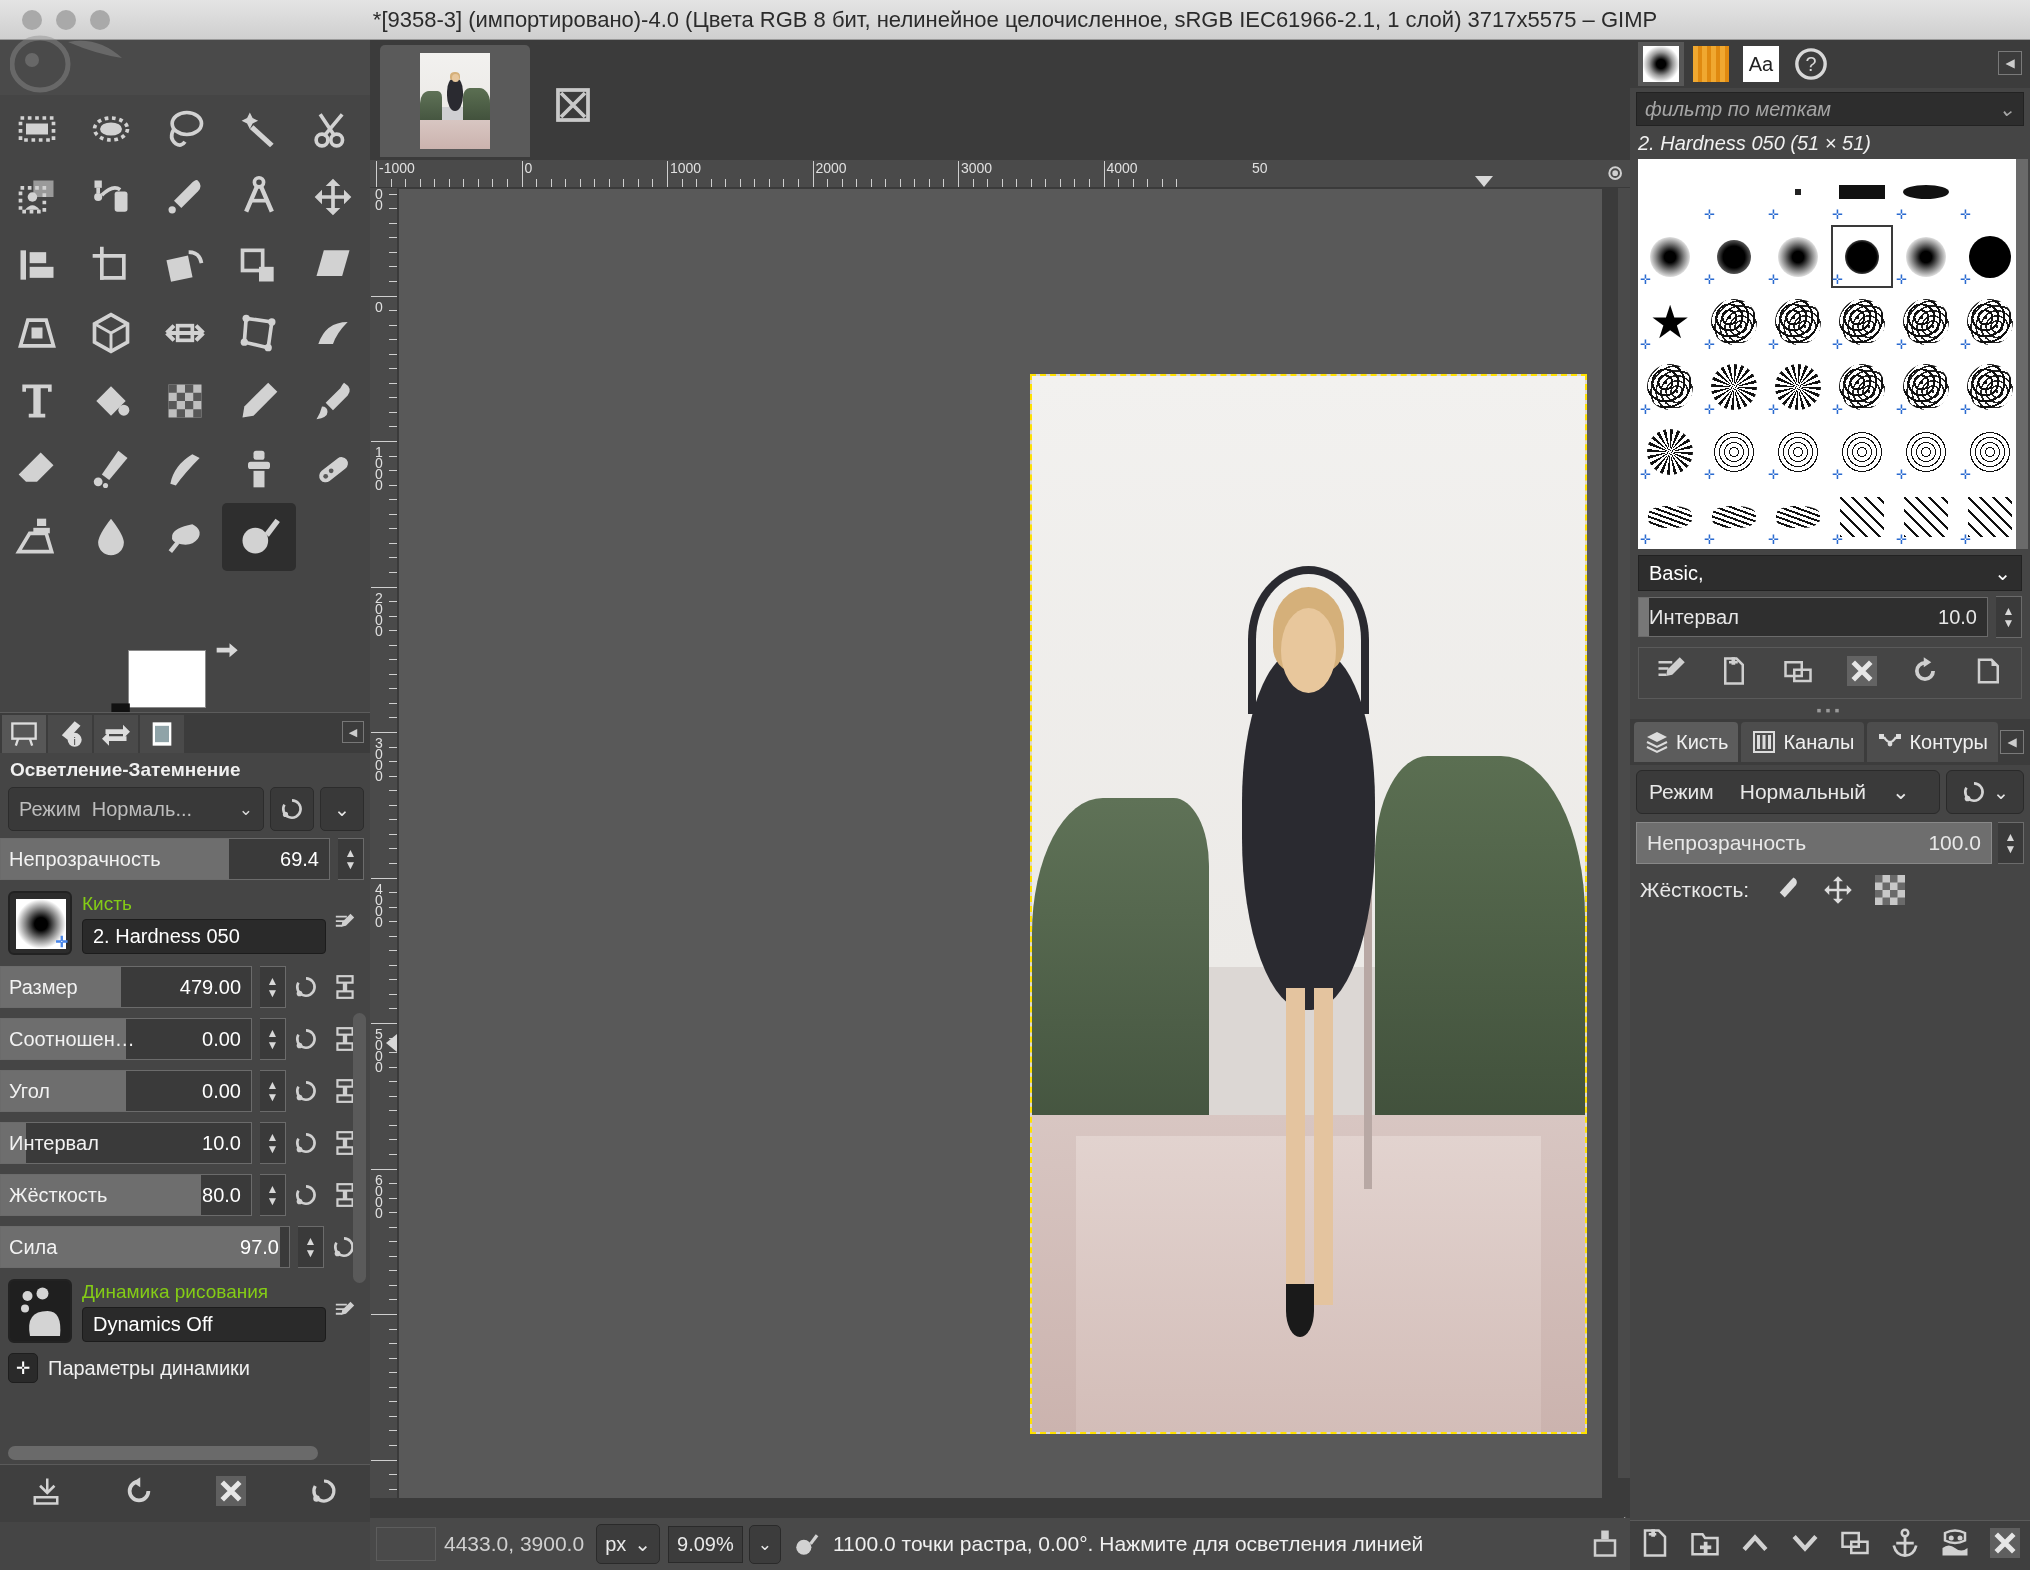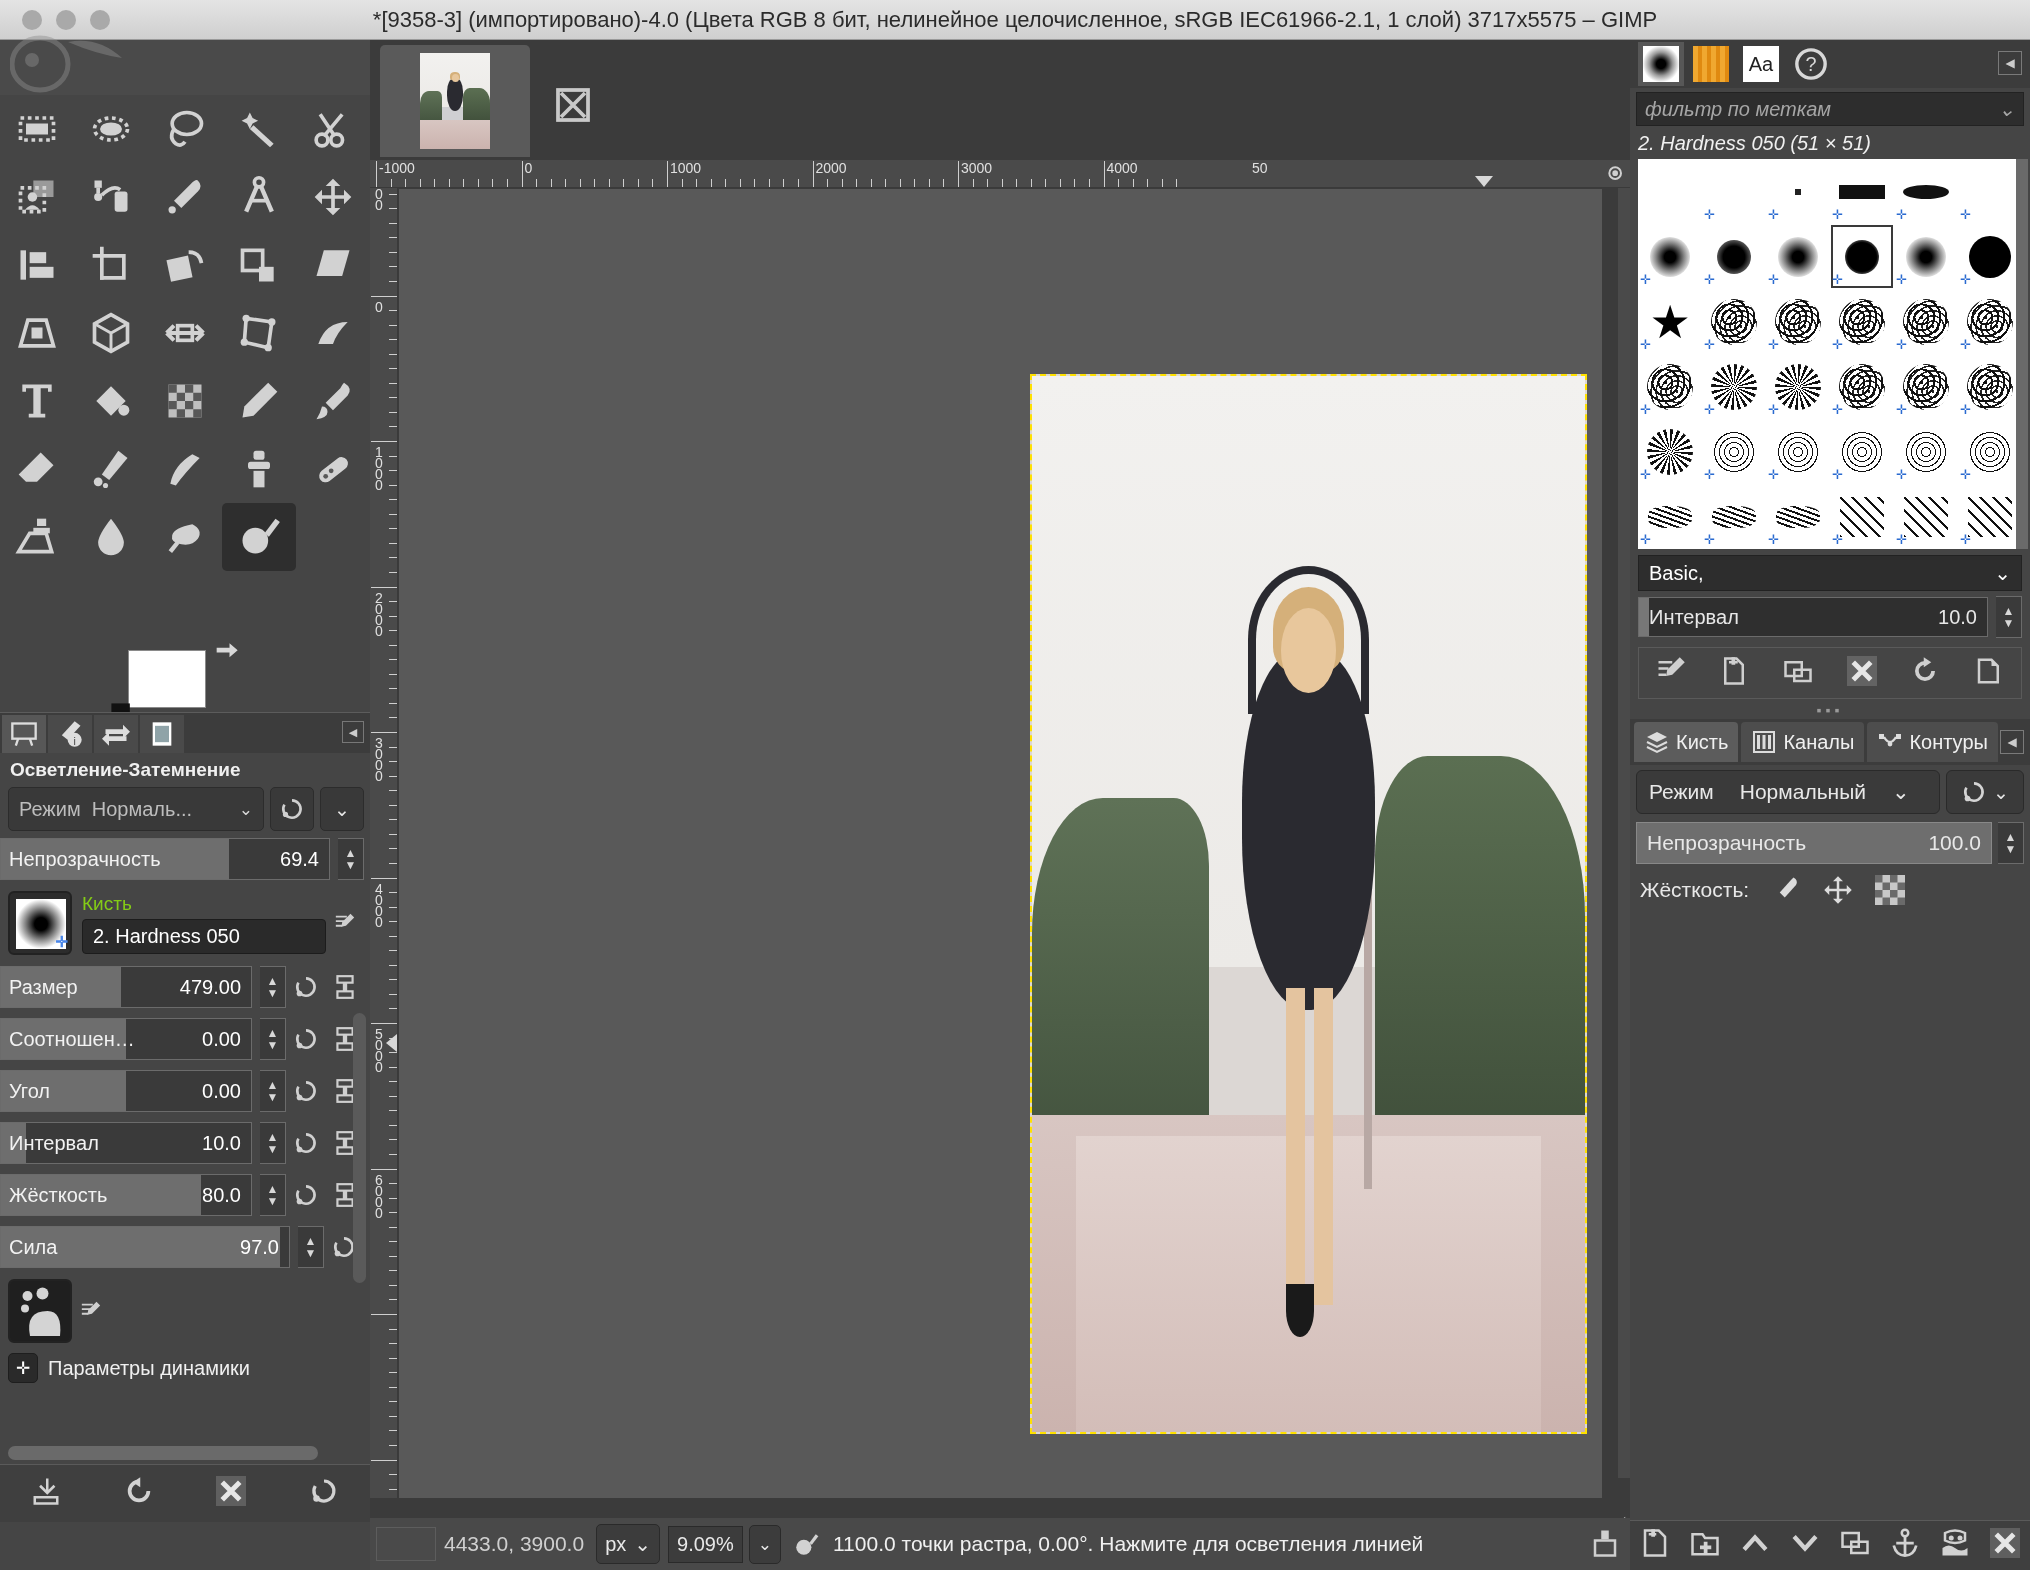--- a/index.html
+++ b/index.html
@@ -725,20 +725,24 @@
   <div class="brushrow">
     <div class="brushthumb">
       <svg viewBox="0 0 24 24" style="width:100%;height:100%">
           <rect width="24" height="24" fill="#1f1f1f"></rect>
           <circle cx="7" cy="6" r="2" fill="#d4d4d4"></circle>
           <circle cx="13" cy="5" r="2.4" fill="#d4d4d4"></circle>
           <circle cx="6" cy="11" r="1.6" fill="#d4d4d4"></circle>
           <path d="M8 22 q-2 -10 7 -10 q6 0 5 10z" fill="#d4d4d4"></path>
         </svg>
     </div>
+    <div class="brushmeta">
+      <div class="cap">Динамика рисования</div>
+      <div class="brushname">Dynamics Off</div>
+    </div>
     <div class="linkbtn">
         <svg viewBox="0 0 24 24">
           <path d="M2 4h12v2H2z M2 9h9v2H2z M2 14h7v2H2z"></path>
           <path d="M18 2 l4 4 -9 9 -5 1 1 -5z"></path>
         </svg>
       </div>
   </div>
 
   <div class="checkrow">
     <div class="chk expanded">✛</div>

